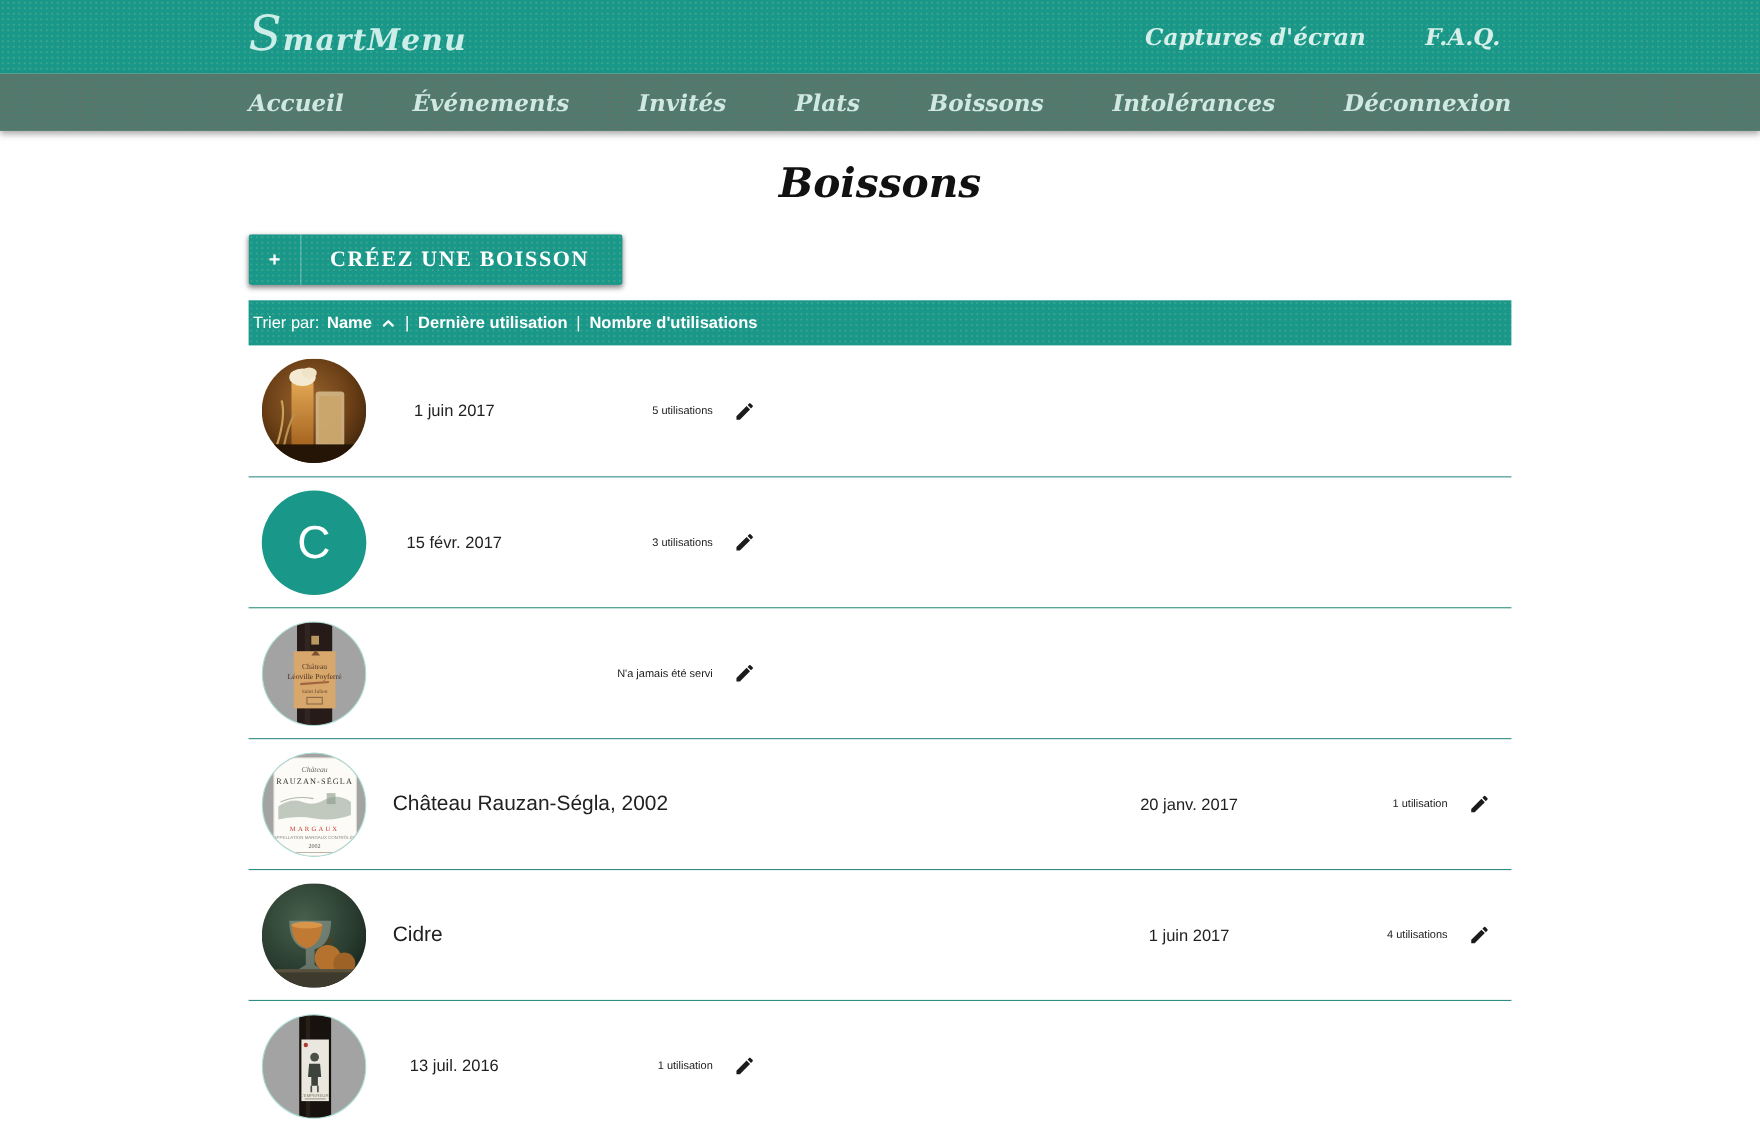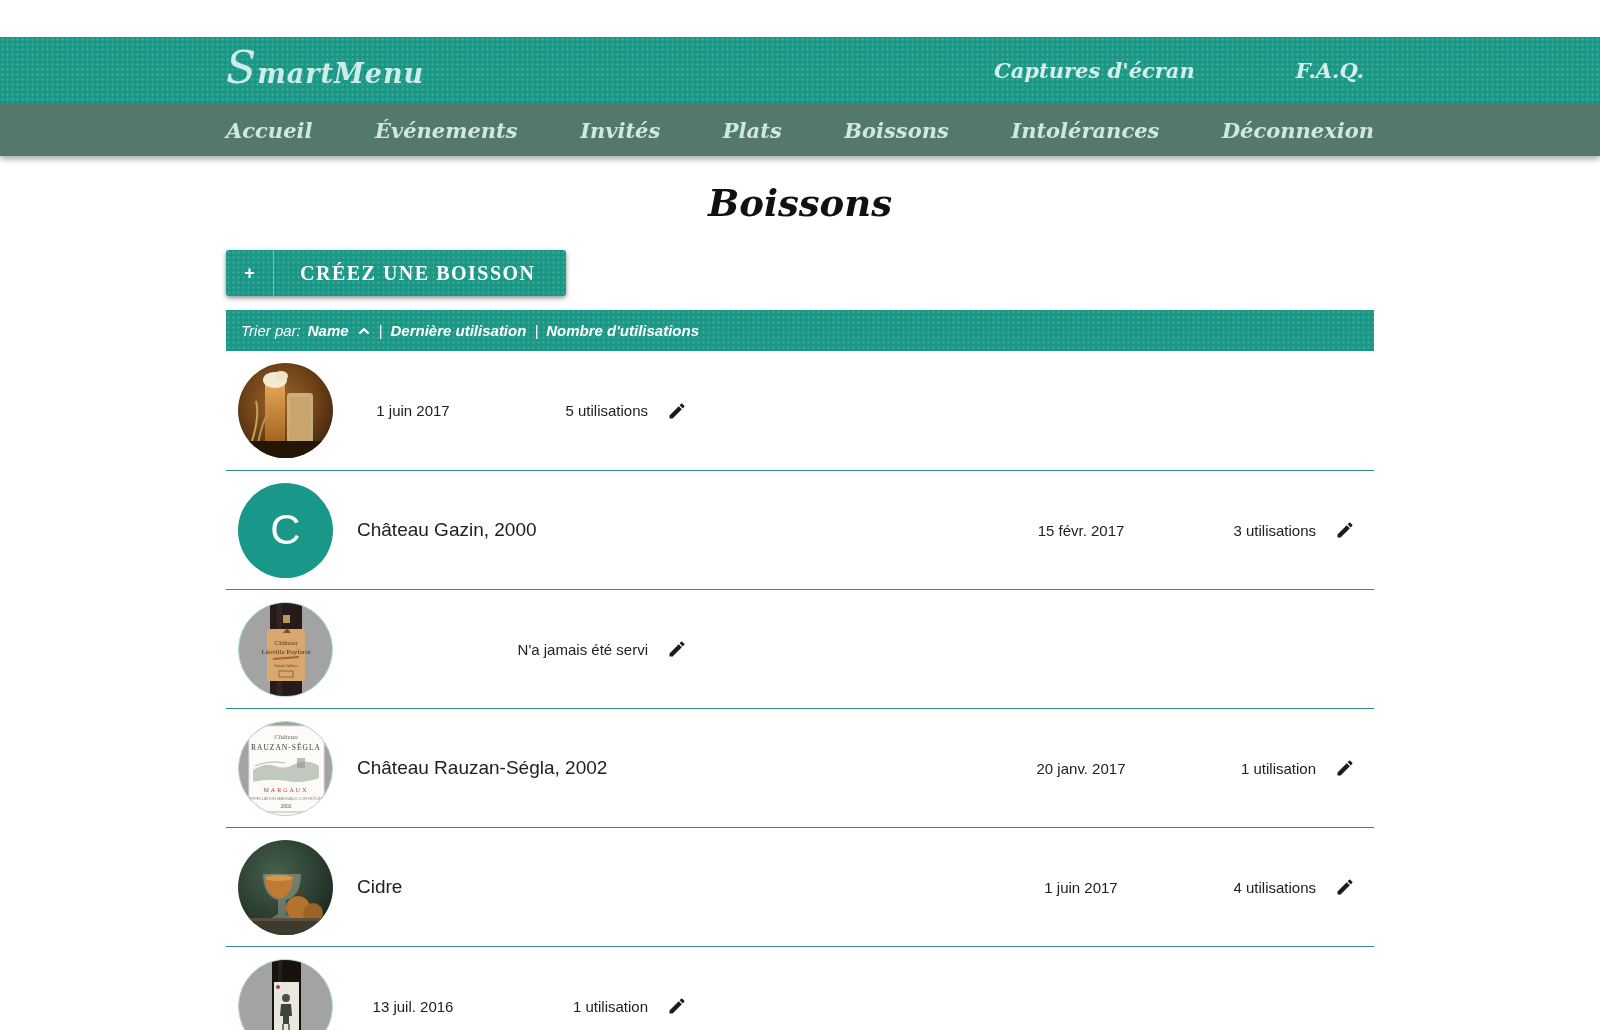--- a/index.html
+++ b/index.html
@@ -20,31 +20,31 @@
 
   
   .topbar {
     height: 67px;
     background-color: #19988a;
     background-image: radial-gradient(rgba(228,216,140,0.20) 1px, transparent 1.3px);
     background-size: 5px 5px;
   }
   .topbar-inner {
     height: 100%;
-    display: flex; align-items: center; justify-content: space-between; margin-top: 37px;
+    display: flex; align-items: center; justify-content: space-between;
   }
   .logo {
     color: #cdeee8;
     font-size: 27px;
     letter-spacing: 1px;
     cursor: pointer;
     line-height: 67px;
   }
   .logo::first-letter { font-size: 44px; font-weight: normal; }
-  .topbar-links { display: flex; gap: 101px; align-items: center; padding-right: 10px; justify-content: flex-end; }
+  .topbar-links { display: flex; gap: 54px; align-items: center; padding-right: 10px; justify-content: flex-end; }
   .topbar-link { color: #d7efe9; font-size: 21px; cursor: pointer; }
 
   
   .navbar {
     height: 52px;
     background-color: #4e7a6f;
     background-image: radial-gradient(rgba(170,95,70,0.22) 1px, transparent 1.2px);
     background-size: 4px 4px;
     box-shadow: 0 3px 6px rgba(0,0,0,0.35);
     position: relative; z-index: 5;
@@ -91,22 +91,22 @@
   }
 
   
   .sortbar {
     margin-top: 14px;
     height: 41px;
     background-color: #19988a;
     background-image: radial-gradient(rgba(228,216,140,0.18) 1px, transparent 1.3px);
     background-size: 5px 5px;
     display: flex; align-items: center;
-    padding-left: 15px;
-    color: #ffffff; font-size: 15px; font-style: italic;
+    padding-left: 4px;
+    color: #ffffff; font-size: 15px;
   }
   .sortbar .prefix { margin-right: 7px; }
   .sort-option { font-weight: bold; cursor: pointer; }
   .sort-sep { margin: 0 8px; font-weight: normal; }
   .sort-caret { margin-left: 8px; display: inline-flex; vertical-align: middle; }
 
   
   .drink-list { margin-top: 0; }
   .drink-row {
     display: flex; align-items: center;
@@ -125,21 +125,21 @@
   .avatar svg { display: block; width: 95px; height: 95px; }
   .avatar-letter {
     background: #19988a;
     color: #ffffff;
     display: flex; align-items: center; justify-content: center;
     font-size: 42px; font-weight: 400;
   }
   .avatar-bottle { background: #a3a3a3; border: 1px solid #aadcd4; }
   .drink-name { flex: 1; margin-left: 24px; font-size: 19px; color: #212121; }
   .drink-date { width: 160px; text-align: center; font-size: 15px; color: #212121; }
-  .drink-usage { width: 155px; text-align: right; font-size: 15px; color: #212121; }
+  .drink-usage { width: 155px; text-align: right; font-size: 10px; color: #212121; }
   .edit-cell {
     width: 58px; flex: none;
     display: flex; align-items: center; justify-content: center;
     cursor: pointer;
   }
 </style>
 </head>
 <body>
 
 <div class="topbar">
@@ -219,21 +219,20 @@
       <div class="drink-usage">5 utilisations</div>
       <div class="edit-cell">
         <svg width="20" height="20" viewBox="0 0 24 24">
             <path fill="#1b1b1b" d="M3 17.25V21h3.75L17.81 9.94l-3.75-3.75L3 17.25zM20.71 7.04c.39-.39.39-1.02 0-1.41l-2.34-2.34a.9959.9959 0 0 0-1.41 0l-1.83 1.83 3.75 3.75 1.83-1.83z"></path>
           </svg>
       </div>
     </div>
 
     <div class="drink-row">
       <div class="avatar avatar-letter">C</div>
-      <div class="drink-name">Château Gazin, 2000</div>
       <div class="drink-date">15 févr. 2017</div>
       <div class="drink-usage">3 utilisations</div>
       <div class="edit-cell">
         <svg width="20" height="20" viewBox="0 0 24 24">
             <path fill="#1b1b1b" d="M3 17.25V21h3.75L17.81 9.94l-3.75-3.75L3 17.25zM20.71 7.04c.39-.39.39-1.02 0-1.41l-2.34-2.34a.9959.9959 0 0 0-1.41 0l-1.83 1.83 3.75 3.75 1.83-1.83z"></path>
           </svg>
       </div>
     </div>
 
     <div class="drink-row">

